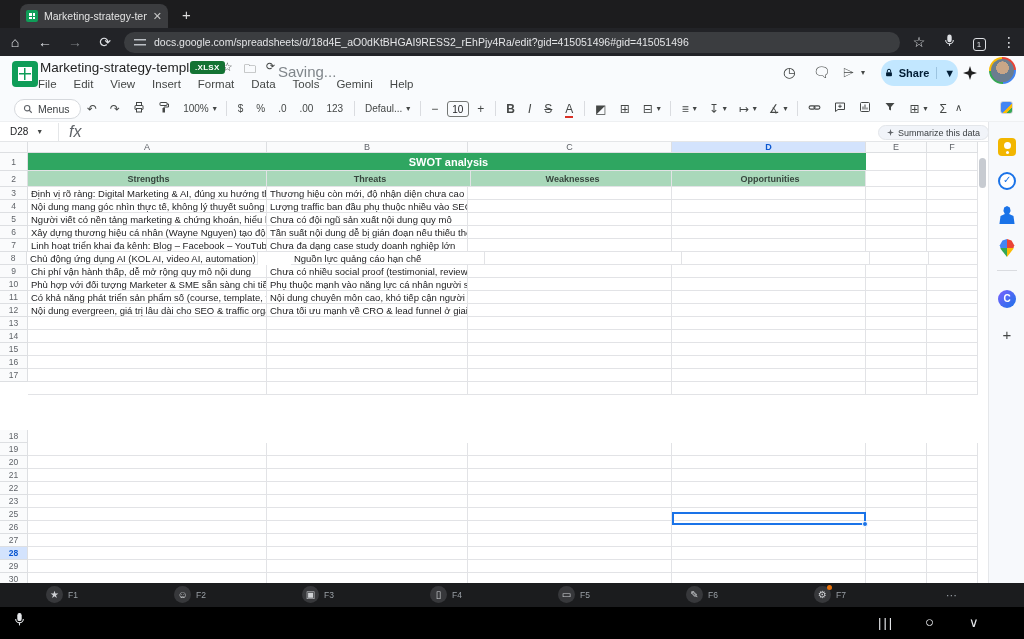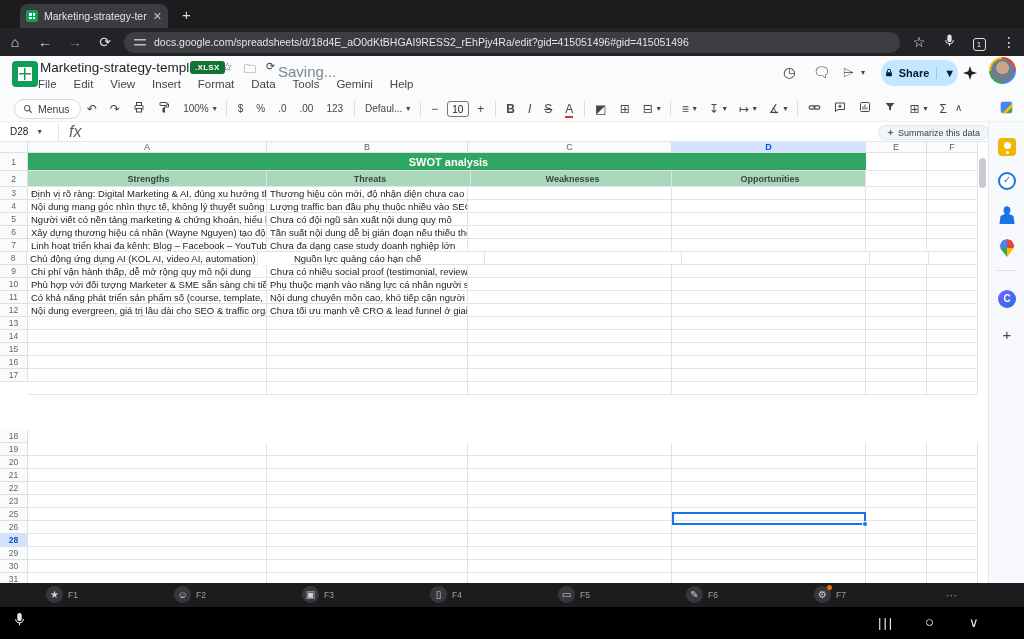--- a/index.html
+++ b/index.html
@@ -530,20 +530,29 @@
       <div class="g-row">
         <div class="g-cell g-rowhdr" style="width: 28px; height: 13px;">26</div>
         <div class="g-cell " style="width: 239px; height: 13px;"></div>
         <div class="g-cell " style="width: 201px; height: 13px;"></div>
         <div class="g-cell " style="width: 204px; height: 13px;"></div>
         <div class="g-cell " style="width: 194px; height: 13px;"></div>
         <div class="g-cell " style="width: 61px; height: 13px;"></div>
         <div class="g-cell " style="width: 51px; height: 13px;"></div>
       </div>
       <div class="g-row">
+        <div class="g-cell g-rowhdr" style="width: 28px; height: 13px;">27</div>
+        <div class="g-cell " style="width: 239px; height: 13px;"></div>
+        <div class="g-cell " style="width: 201px; height: 13px;"></div>
+        <div class="g-cell " style="width: 204px; height: 13px;"></div>
+        <div class="g-cell " style="width: 194px; height: 13px;"></div>
+        <div class="g-cell " style="width: 61px; height: 13px;"></div>
+        <div class="g-cell " style="width: 51px; height: 13px;"></div>
+      </div>
+      <div class="g-row">
         <div class="g-cell g-rowhdr sel" style="width: 28px; height: 13px;">28</div>
         <div class="g-cell " style="width: 239px; height: 13px;"></div>
         <div class="g-cell " style="width: 201px; height: 13px;"></div>
         <div class="g-cell " style="width: 204px; height: 13px;"></div>
         <div class="g-cell " style="width: 194px; height: 13px;"></div>
         <div class="g-cell " style="width: 61px; height: 13px;"></div>
         <div class="g-cell " style="width: 51px; height: 13px;"></div>
       </div>
       <div class="g-row">
         <div class="g-cell g-rowhdr" style="width: 28px; height: 13px;">29</div>

